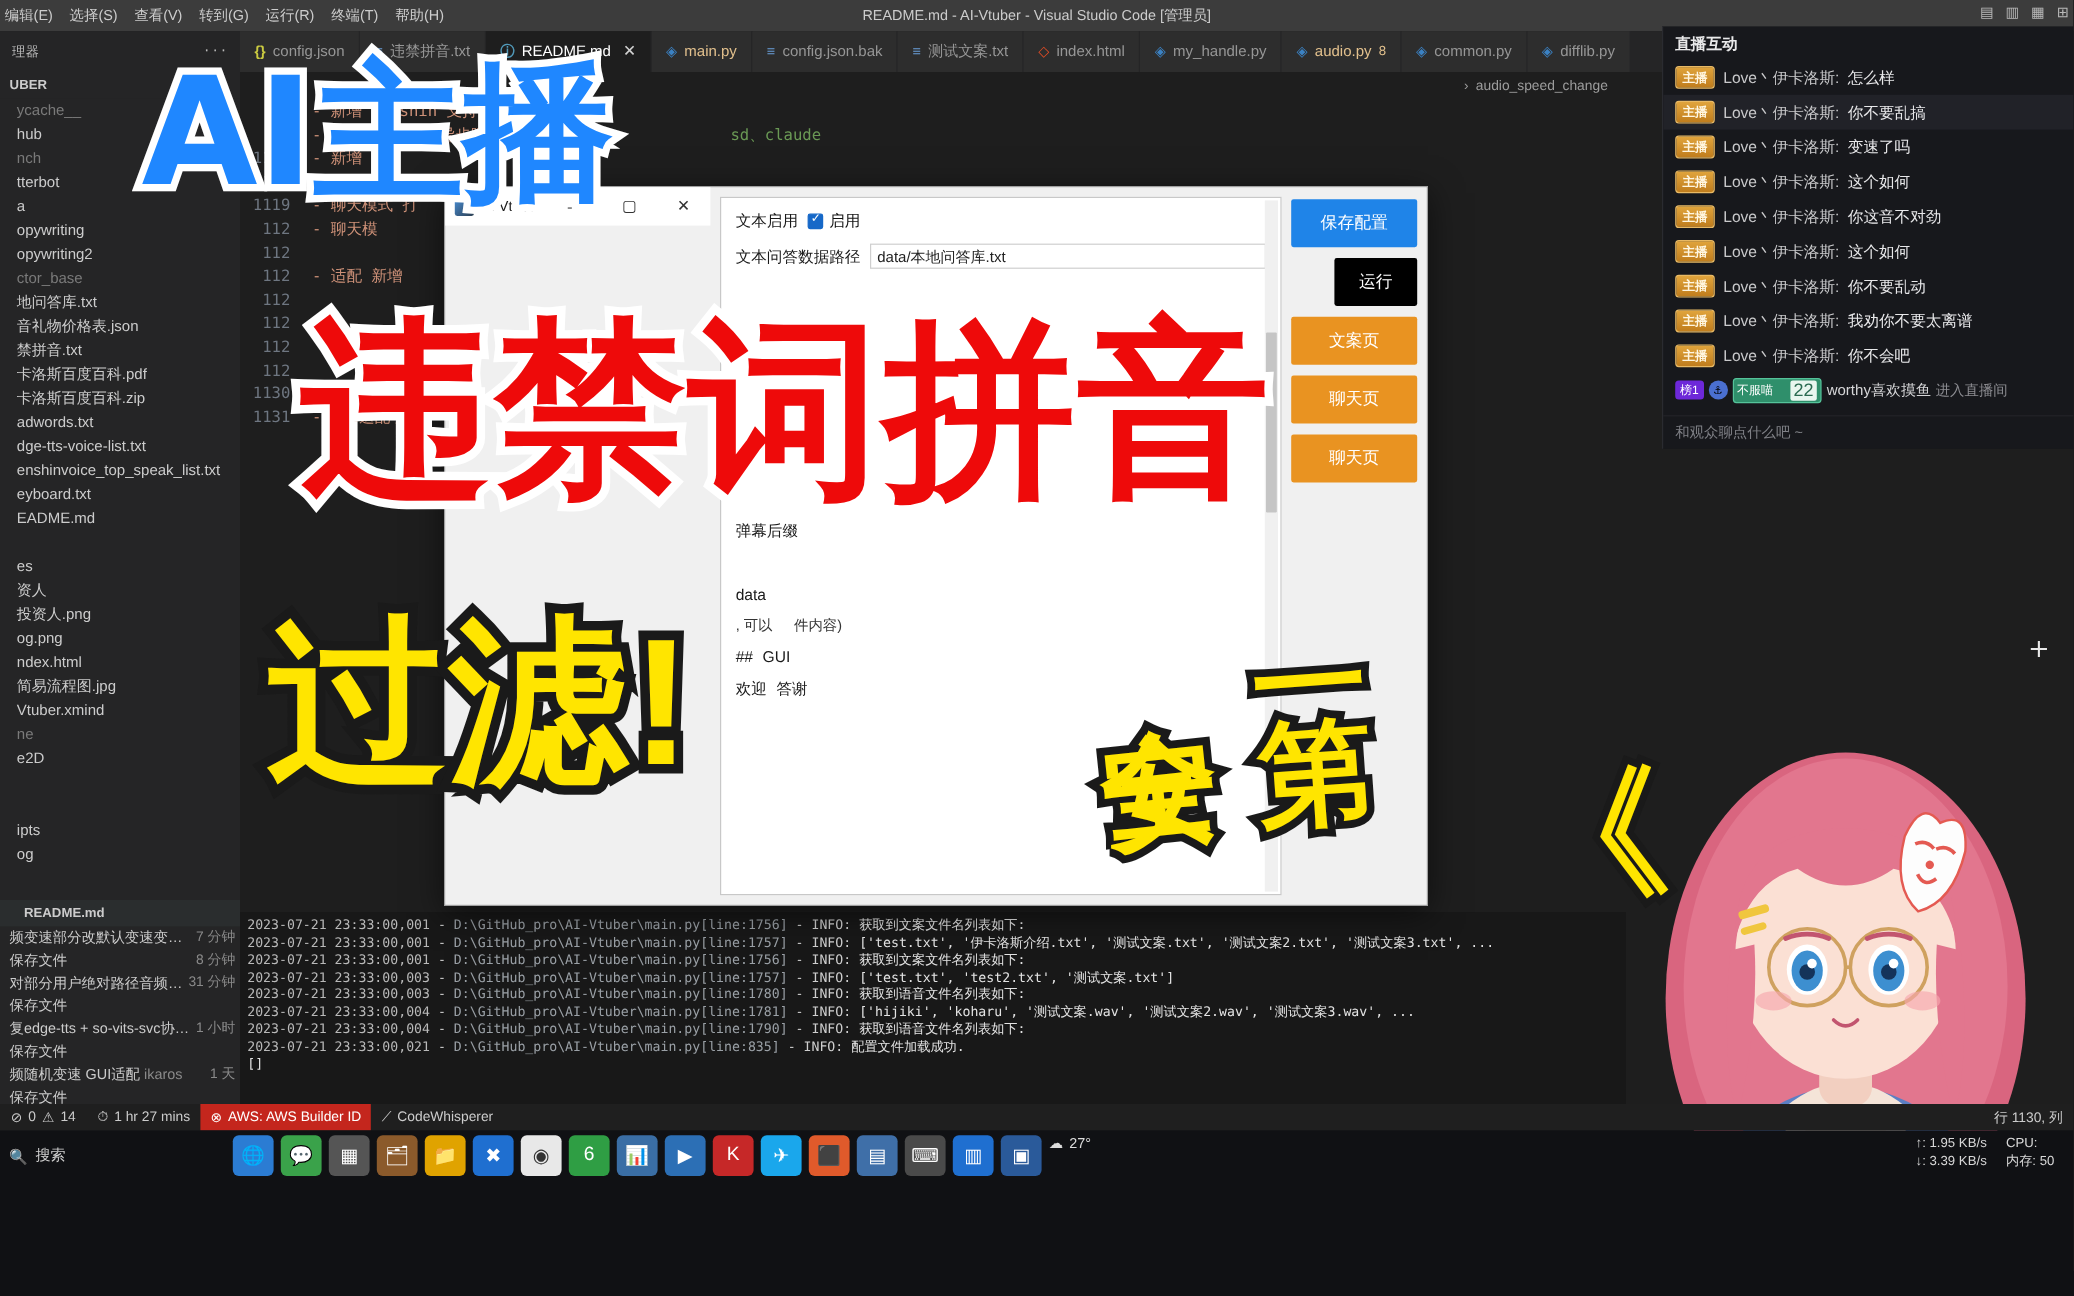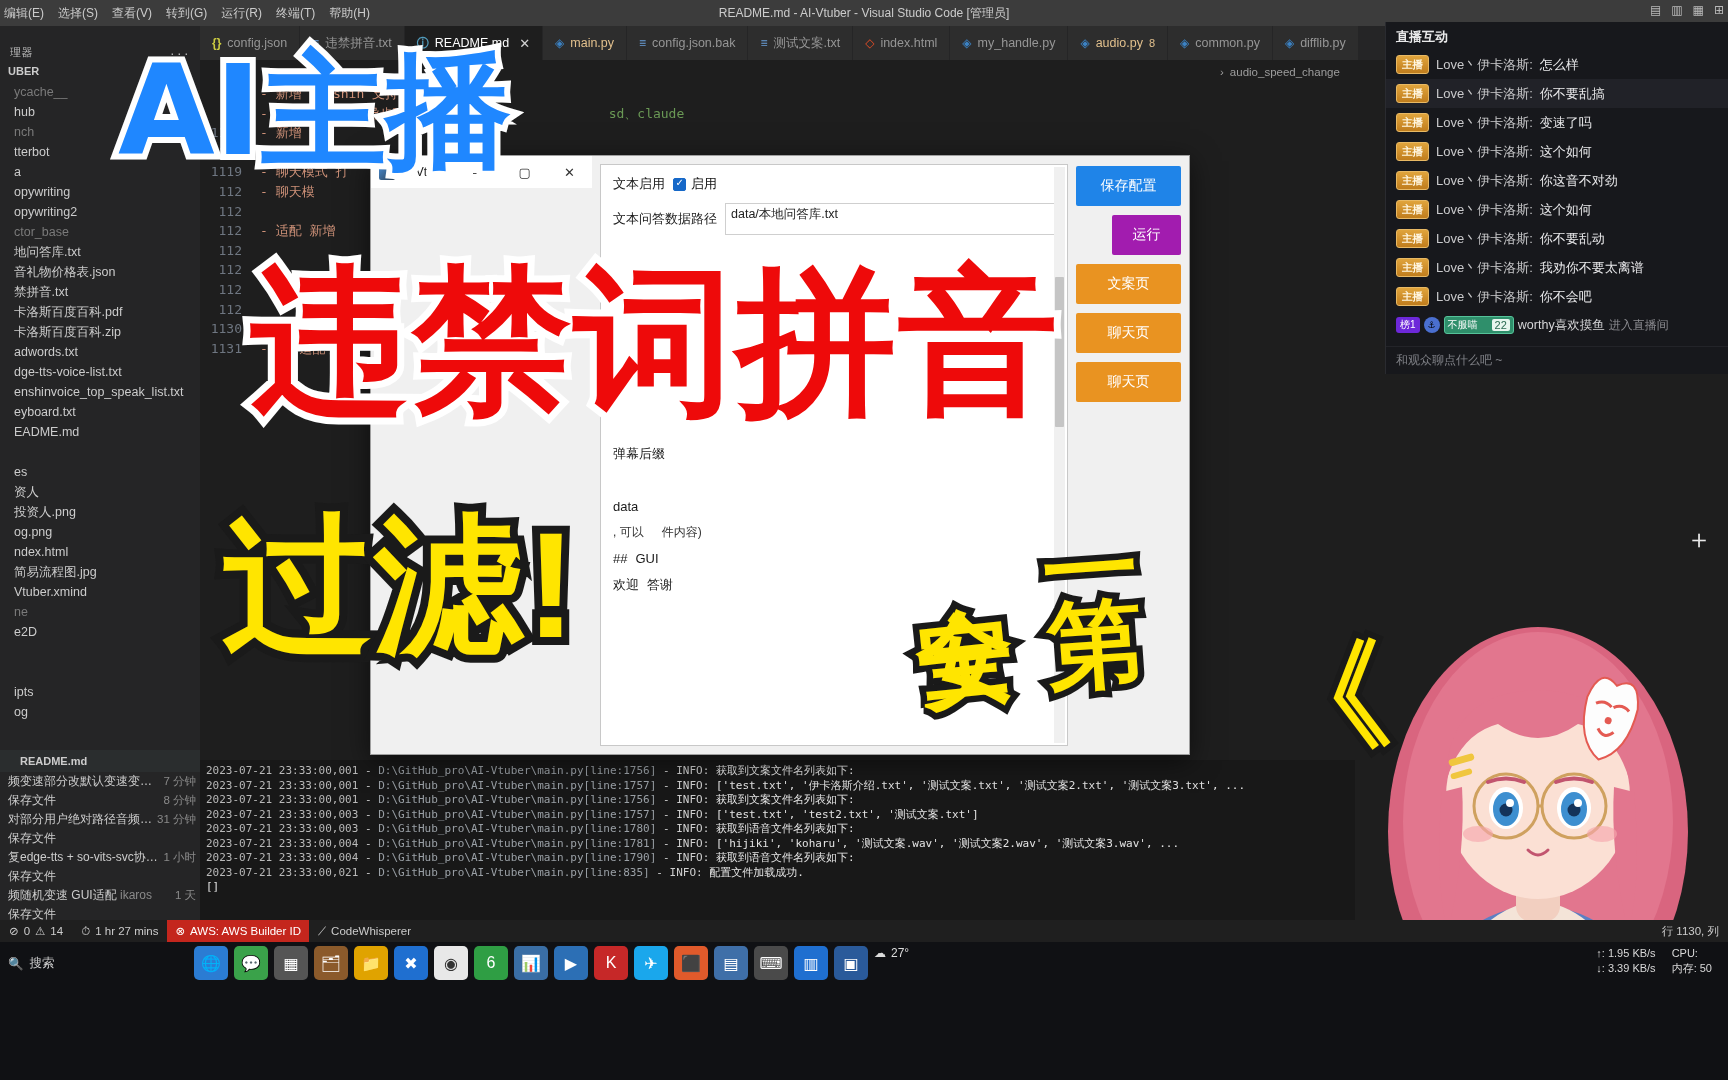--- a/index.html
+++ b/index.html
@@ -26,21 +26,21 @@
   .tb-winctl { position:absolute; right:4px; top:3px; display:flex; gap:10px; align-items:center; color:#cfcfcf;}
   .tb-winctl span { font-size:12px; opacity:.85; }
 
   
   .tabbar {
     position:absolute; top:26px; left:0; width:1728px; height:34px;
     background:#252526; display:flex; align-items:stretch; font-size:12.5px;
   }
   .explorer-head {
     width:200px; min-width:200px; background:#252526; color:#bbbbbb;
-    display:flex; align-items:flex-end; justify-content:space-between;
+    display:flex; align-items:center; justify-content:space-between;
     padding:0 10px; font-size:11px; letter-spacing:.4px;font-family:Liberation Mono, monospace;
   }
   .tab {
     display:flex; align-items:center; gap:6px; padding:0 12px;
     background:#2d2d2d; color:#969696; border-right:1px solid #252526;
     white-space:nowrap; position:relative;
   }
   .tab.active { background:#1e1e1e; color:#ffffff; }
   .tab .ico { font-size:12px; font-weight:bold; }
   .ico-json { color:#cbcb41; }
@@ -153,21 +153,21 @@
     color:#fff6e0; font-size:10.5px; font-weight:bold; border-radius:3px;
     padding:1.5px 5px; border:1px solid #e8b964; flex:none;
   }
   .chat-user { color:#c9c9cb; }
   .chat-msg { color:#e8e8ea; }
   .chat-enter { display:flex; align-items:center; gap:4px; padding-left:10px; height:28px; font-size:12.5px;}
   .mini-pill { font-size:10px; border-radius:3px; padding:1px 4px; color:#fff; }
   .pill-rank { background:#6d28d9; }
   .pill-guard { background:#4a6fd0; border-radius:50%; width:16px;height:16px;display:inline-flex;align-items:center;justify-content:center;font-size:9px;}
   .pill-fan { background:#2f8f6b; border:1px solid #55c39a; display:flex; align-items:center; gap:14px; padding:1px 3px;}
-  .pill-fan .num { background:#e8f6ef; color:#2b6b52; border-radius:2px; padding:0 3px; font-size:11px;text-align:center;}
+  .pill-fan .num { background:#e8f6ef; color:#2b6b52; border-radius:2px; padding:0 3px; font-size:15px;text-align:center;}
   .chat-enter .uname { color:#d6d6d8; font-size:12.5px; }
   .chat-enter .act { color:#8d8d92; font-size:12px; }
   .chat-input {
     position:absolute; left:0; bottom:0; width:100%; height:28px; color:#7f8086;
     font-size:12px; padding-left:10px; display:flex; align-items:center;
     border-top:1px solid #232429;
   }
 
   
   .dialog {
@@ -184,35 +184,35 @@
   .dlg-winbtns { margin-left:auto; display:flex; }
   .dlg-winbtns div { width:45px; height:32px; display:flex; align-items:center; justify-content:center; font-size:13px; color:#333;}
   .dlg-body { flex:1; display:flex; padding:8px; gap:8px; }
   .dlg-form {
     flex:1; background:#ffffff; border:1px solid #c8c8c8; padding:10px 12px;
     font-size:13px; color:#111; overflow:hidden; position:relative;
   }
   .frm-row { display:flex; align-items:center; gap:8px; margin-bottom:10px; }
   .frm-lbl { color:#1a1a1a; font-size:13px; white-space:nowrap; }
   .frm-input {
-    flex:1; height:32px; background:#fff; border:1px solid #cfcfcf;
+    flex:1; height:21px; background:#fff; border:1px solid #cfcfcf;
     font-size:12.5px; color:#222; padding:0 5px; line-height:20px;
   }
   .frm-check { display:inline-flex; align-items:center; gap:5px; font-size:13px; }
   .cbox { width:13px; height:13px; background:#1668c8; border:1px solid #1668c8; border-radius:2px; position:relative;}
   .cbox:after { content:"✓"; color:#fff; font-size:10px; position:absolute; left:1.5px; top:-2px;}
   .dlg-side {
     width:105px; display:flex; flex-direction:column; gap:9px; padding-top:2px;
   }
   .dlg-btn {
     height:40px; display:flex; align-items:center; justify-content:center;
     color:#fff; font-size:14px; border-radius:2px; white-space:nowrap;
   }
   .btn-save { background:#1f84e8; }
-  .btn-run  { background:#a21caf;margin-left:36px; }
+  .btn-run  { background:#000000;margin-left:36px; }
   .btn-o1   { background:#e99321; }
   .btn-o2   { background:#e99321; }
   .btn-o3   { background:#e99321; }
   .dlg-scroll {
     position:absolute; right:2px; top:2px; width:11px; bottom:2px; background:#f0f0f0;
   }
   .dlg-scroll .thumb { position:absolute; top:110px; left:1px; width:9px; height:150px; background:#c5c5c5; border-radius:1px;}
   .frm-hint { font-size:12px; color:#333; }
 
   

